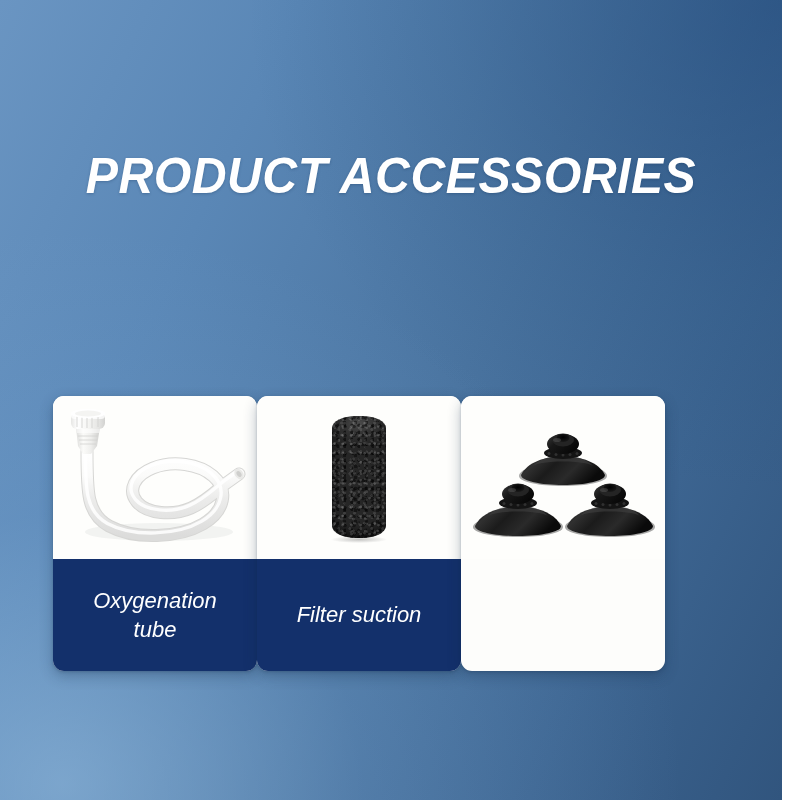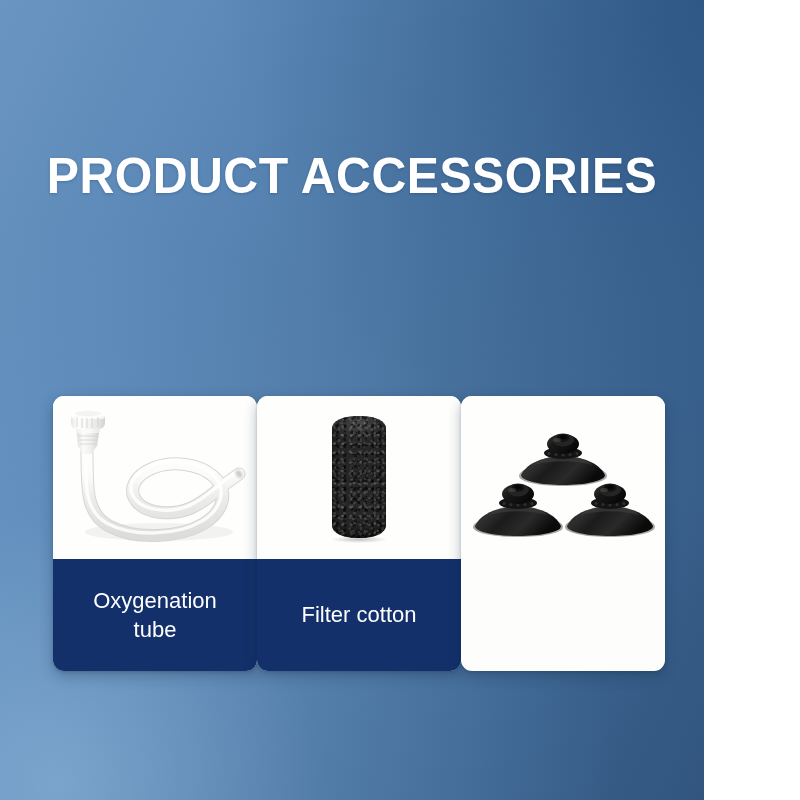--- a/index.html
+++ b/index.html
@@ -1,22 +1,23 @@
 <!DOCTYPE html>
 <html><head>
 <meta charset="utf-8">
 <style>
   html,body{margin:0;padding:0;}
   body{
     width:800px;height:800px;overflow:hidden;
     font-family:"Liberation Sans","DejaVu Sans",sans-serif;
   }
   #stage{
-    position:relative;width:704px;height:800px;overflow:hidden;
+    position:relative;width:782px;height:800px;overflow:hidden;
     background:#4d79a8;
+    font-style:italic;
   }
   
   .bg-base{
     position:absolute;inset:0;
     background:linear-gradient(115deg,#6a95c2 0%,#5a87b6 26%,#4a74a0 55%,#3c6490 78%,#31557e 100%);
   }
   .bg-glow{
     position:absolute;inset:0;
     background:radial-gradient(120% 105% at 8% 98%, rgba(150,190,225,.60) 0%, rgba(120,165,210,.26) 32%, rgba(60,100,145,0) 66%);
   }
@@ -198,21 +199,21 @@
 tube</div>
     </div>
 
     <div class="card">
       <div class="photo">
         <div class="foam-shadow"></div>
         <div class="foam">
           <div class="foam-tex"></div>
         </div>
       </div>
-      <div class="label single">Filter cotton</div>
+      <div class="label single">Filter suction</div>
     </div>
 
     <div class="card">
       <div class="photo">
         <svg class="cups-svg" viewBox="0 0 204 163" xmlns="http://www.w3.org/2000/svg">
           <defs>
             <linearGradient id="skirtG" x1="0" y1="0" x2="1" y2="0.35">
               <stop offset="0%" stop-color="#0d0d0d"></stop>
               <stop offset="22%" stop-color="#303030"></stop>
               <stop offset="44%" stop-color="#1b1b1b"></stop>

